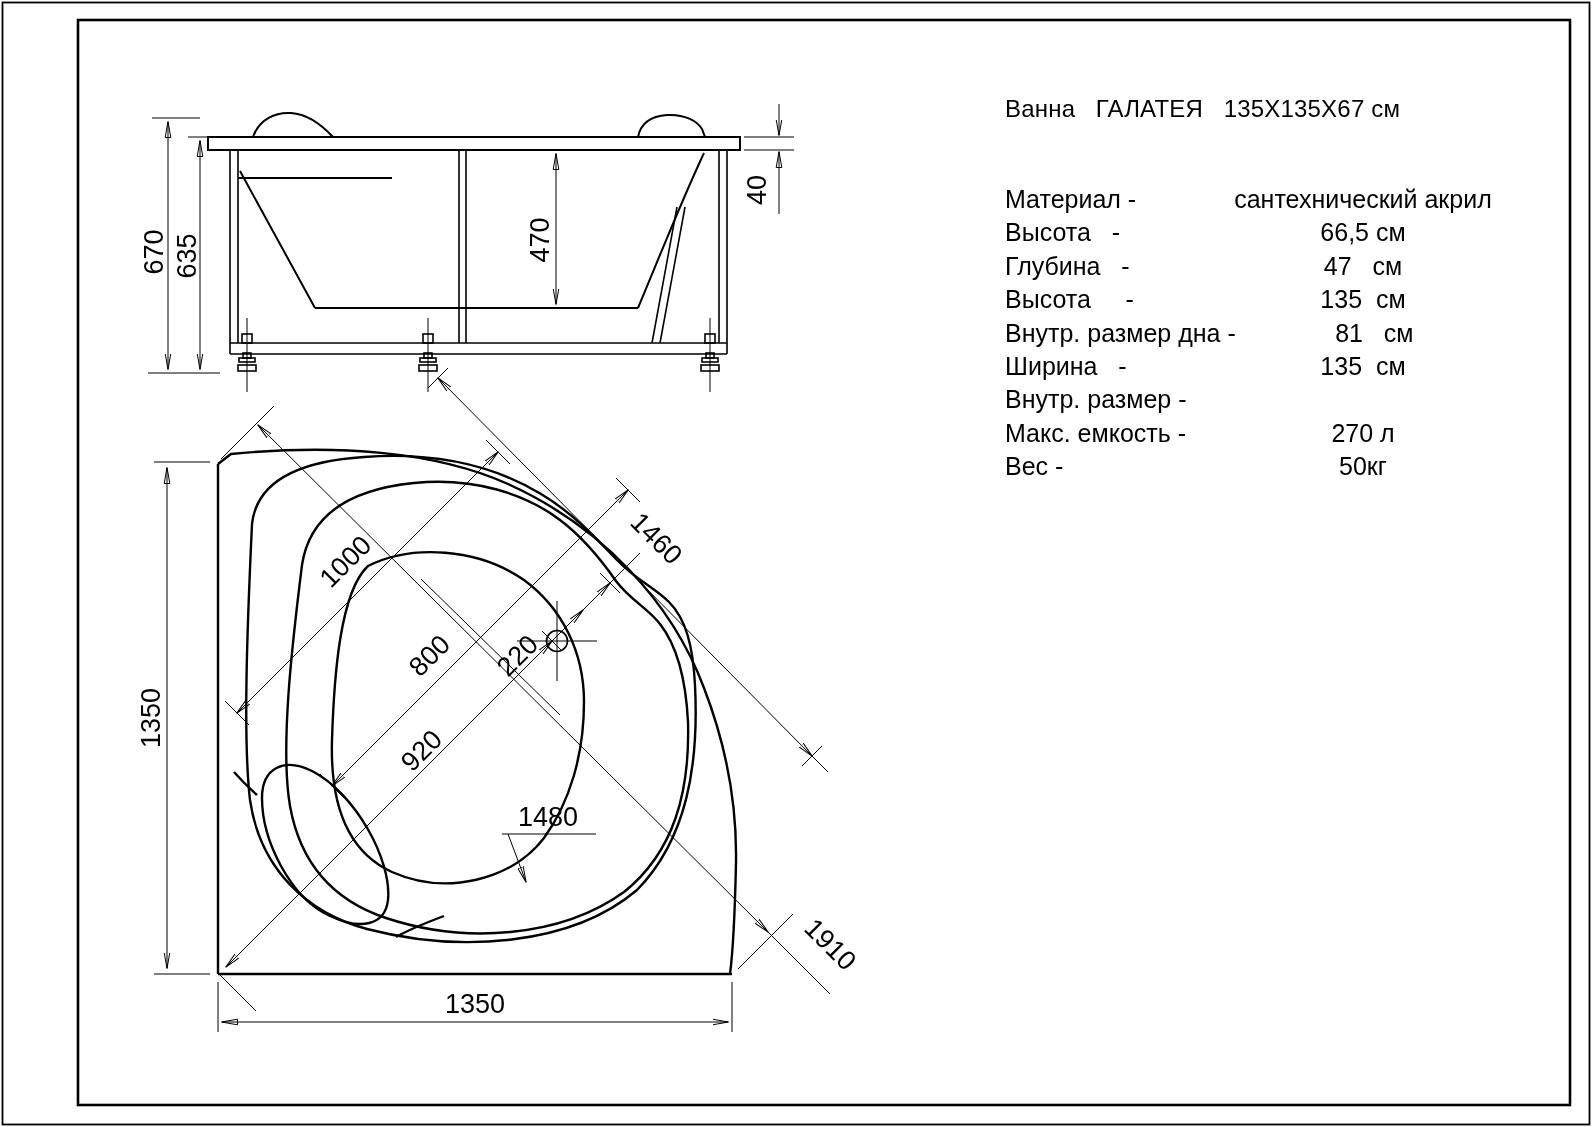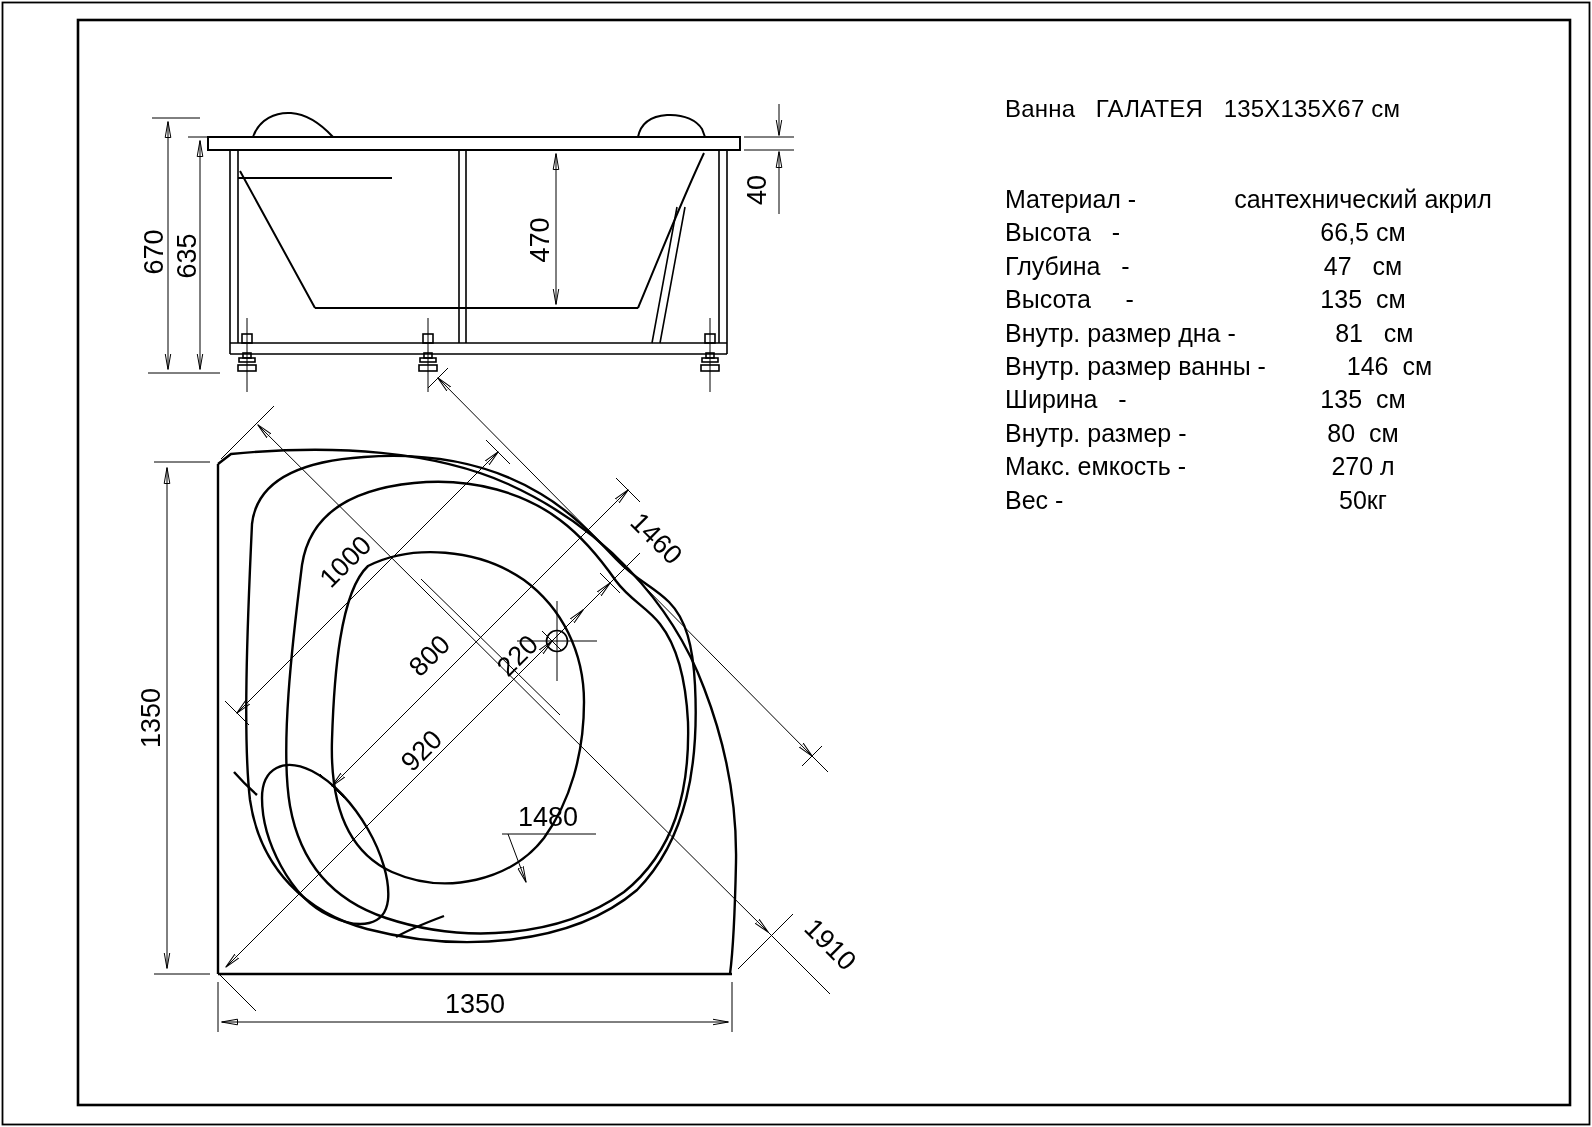--- a/index.html
+++ b/index.html
@@ -179,30 +179,25 @@
     </div>
     <div class="spec-row">
       <span class="spec-label">Высота     -</span>
       <span class="spec-value">135  см</span>
     </div>
     <div class="spec-row">
       <span class="spec-label">Внутр. размер дна -</span>
       <span class="spec-value">81   см</span>
     </div>
     <div class="spec-row">
-      <span class="spec-label">Внутр. размер ванны -</span>
-      <span class="spec-value">146  см</span>
-    </div>
-    <div class="spec-row">
       <span class="spec-label">Ширина   -</span>
       <span class="spec-value">135  см</span>
     </div>
     <div class="spec-row">
       <span class="spec-label">Внутр. размер -</span>
-      <span class="spec-value">80  см</span>
     </div>
     <div class="spec-row">
       <span class="spec-label">Макс. емкость -</span>
       <span class="spec-value">270 л</span>
     </div>
     <div class="spec-row">
       <span class="spec-label">Вес -</span>
       <span class="spec-value">50кг</span>
     </div>
   </div>

